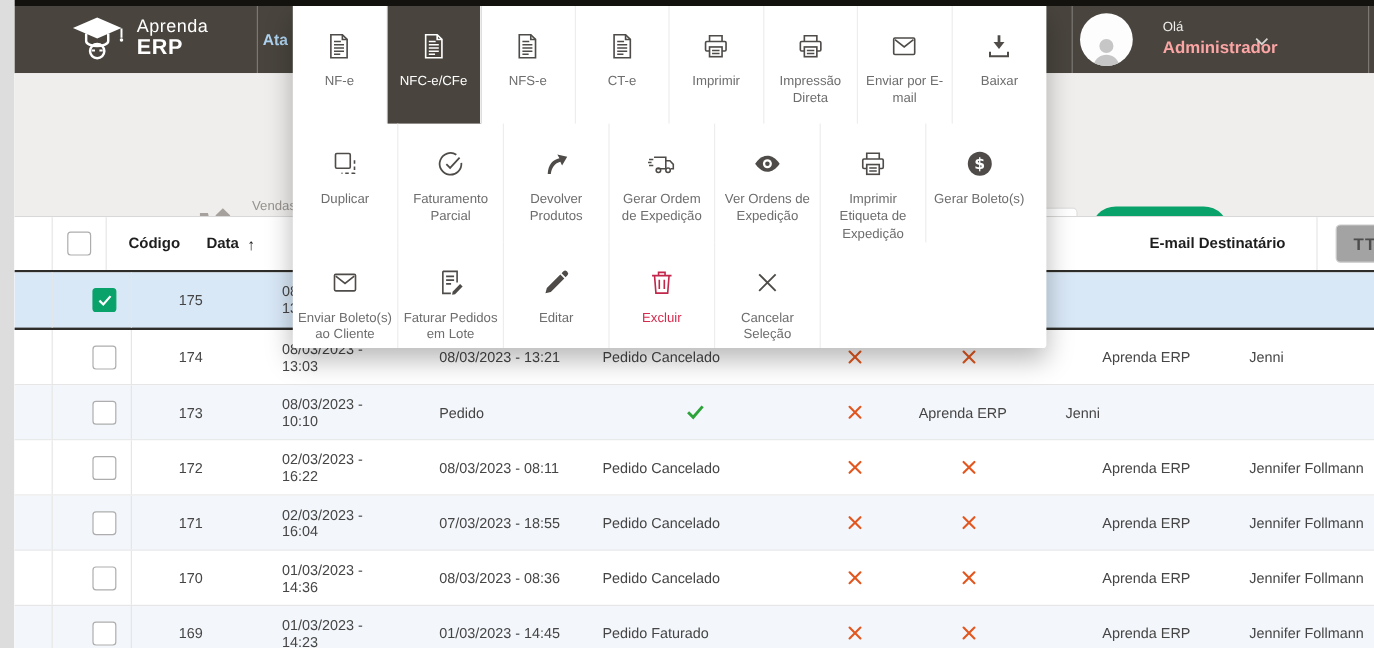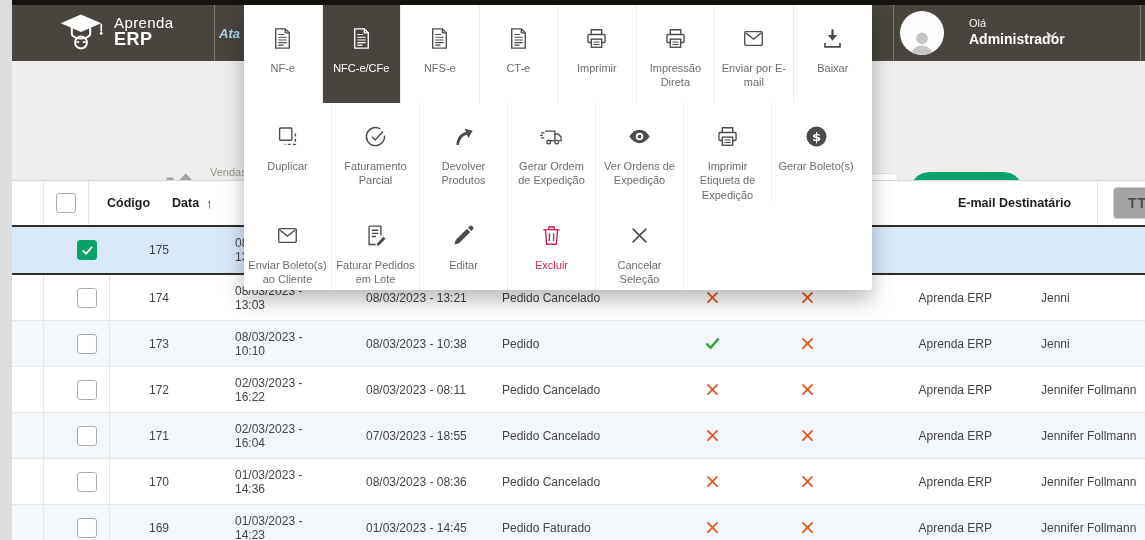--- a/index.html
+++ b/index.html
@@ -11,28 +11,28 @@
   .topstrip{position:absolute;top:0;left:0;right:0;height:5px;background:#14120e;z-index:60;}
   .appbar{position:absolute;top:5px;left:0;right:0;height:56px;background:var(--header-bg,#49453e);}
   .logo{position:absolute;left:46px;top:7px;display:flex;align-items:center;gap:10px;color:#fff;cursor:pointer;}
   .logo-icon svg{width:46px;height:40px;color:#fff;}
   .logo-text{display:flex;flex-direction:column;line-height:1.05;}
   .logo-text .l1{font-size:15px;font-weight:400;letter-spacing:.4px;}
   .logo-text .l2{font-size:18px;font-weight:bold;letter-spacing:.5px;}
   .hdiv{position:absolute;top:0;bottom:0;width:1px;background:rgba(255,255,255,.28);}
   .d1{left:202px}.d2{left:881px}.d3{left:1128px}
   .nav-item{position:absolute;left:207px;top:50%;transform:translateY(-50%);
-            color:#aed3f0;font-weight:bold;font-size:13px;cursor:pointer;white-space:nowrap;font-style:italic;}
+            color:#aed3f0;font-weight:bold;font-size:13px;cursor:pointer;white-space:nowrap;}
   .user{position:absolute;left:888px;top:6px;height:44px;display:flex;align-items:center;gap:25px;cursor:pointer;}
   .avatar{width:44px;height:44px;border-radius:50%;background:#fdfdfd;overflow:hidden;
           display:flex;align-items:flex-end;justify-content:center;}
   .avatar svg{width:32px;height:32px;color:#c6c6c6;margin-bottom:-3px;}
   .utxt{display:flex;flex-direction:column;line-height:1.25;}
   .greet{font-size:11px;color:#f0efee;}
-  .uname{font-size:14px;font-weight:bold;color:#ffffff;}
+  .uname{font-size:14px;font-weight:bold;color:#fca5a5;}
   .chev{position:absolute;left:1032px;top:22px;color:#d7d5d2;cursor:pointer;}
   .chev svg{width:15px;height:15px;}
   .partial{position:absolute;left:1134px;top:15px;width:11px;height:32px;overflow:hidden;}
   .partial svg{width:24px;height:32px;}
 
   
   .subheader{position:absolute;top:61px;left:0;right:0;height:119px;background:#efeeec;}
   .cart{position:absolute;left:150px;top:106px;color:#a6a19c;}
   .cart svg{width:46px;height:48px;}
   .crumb{position:absolute;left:198px;top:105px;font-size:11px;color:#979390;}
@@ -274,21 +274,20 @@
             </div>
           </div>
         </div>
         <div class="trow grid alt">
           <div class="cell c-edge"></div>
           <div class="cell c-check">
             <div class="cbx"></div>
           </div>
           <div class="cell c-codigo">173</div>
           <div class="cell c-data">08/03/2023 - 10:10</div>
-          <div class="cell c-data">08/03/2023 - 10:38</div>
           <div class="cell c-status">Pedido</div>
           <div class="cell c-ic">
             <span class="status-ic status-check">
               <svg viewBox="0 0 24 24" fill="none" stroke="currentColor" stroke-width="3.4" stroke-linecap="square">
                 <path d="M4.6 13.2l4.8 4.8L19.4 6.4"></path>
               </svg>
             </span>
           </div>
           <div class="cell c-ic">
             <span class="status-ic status-x">

